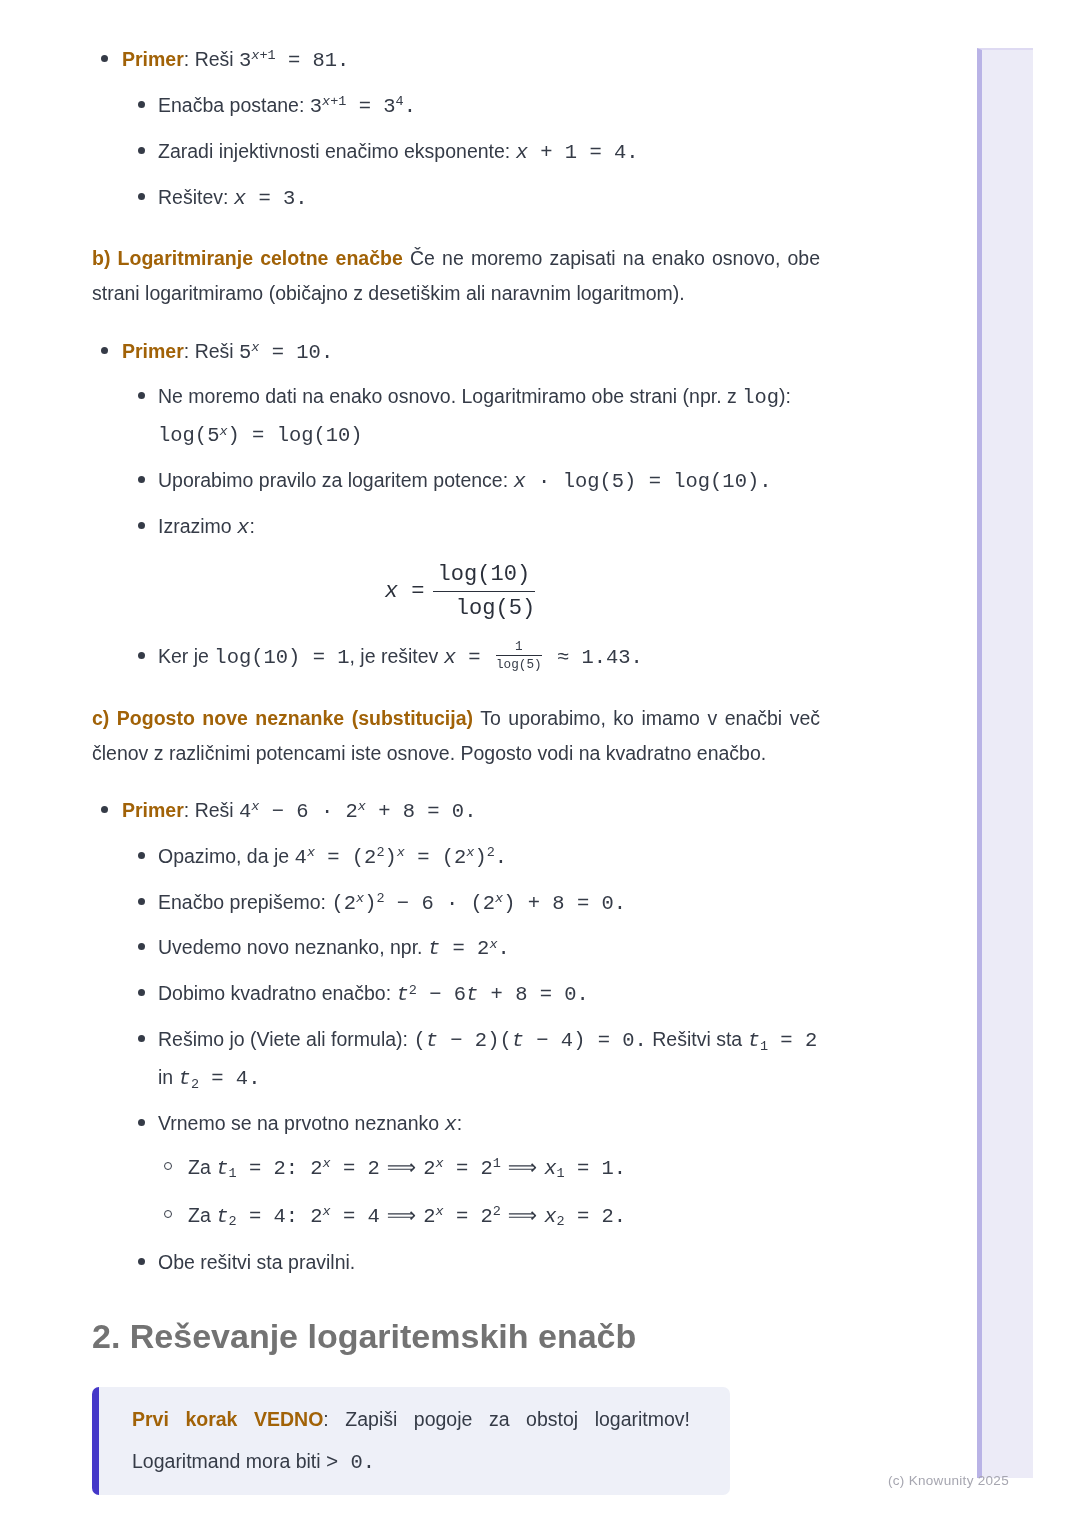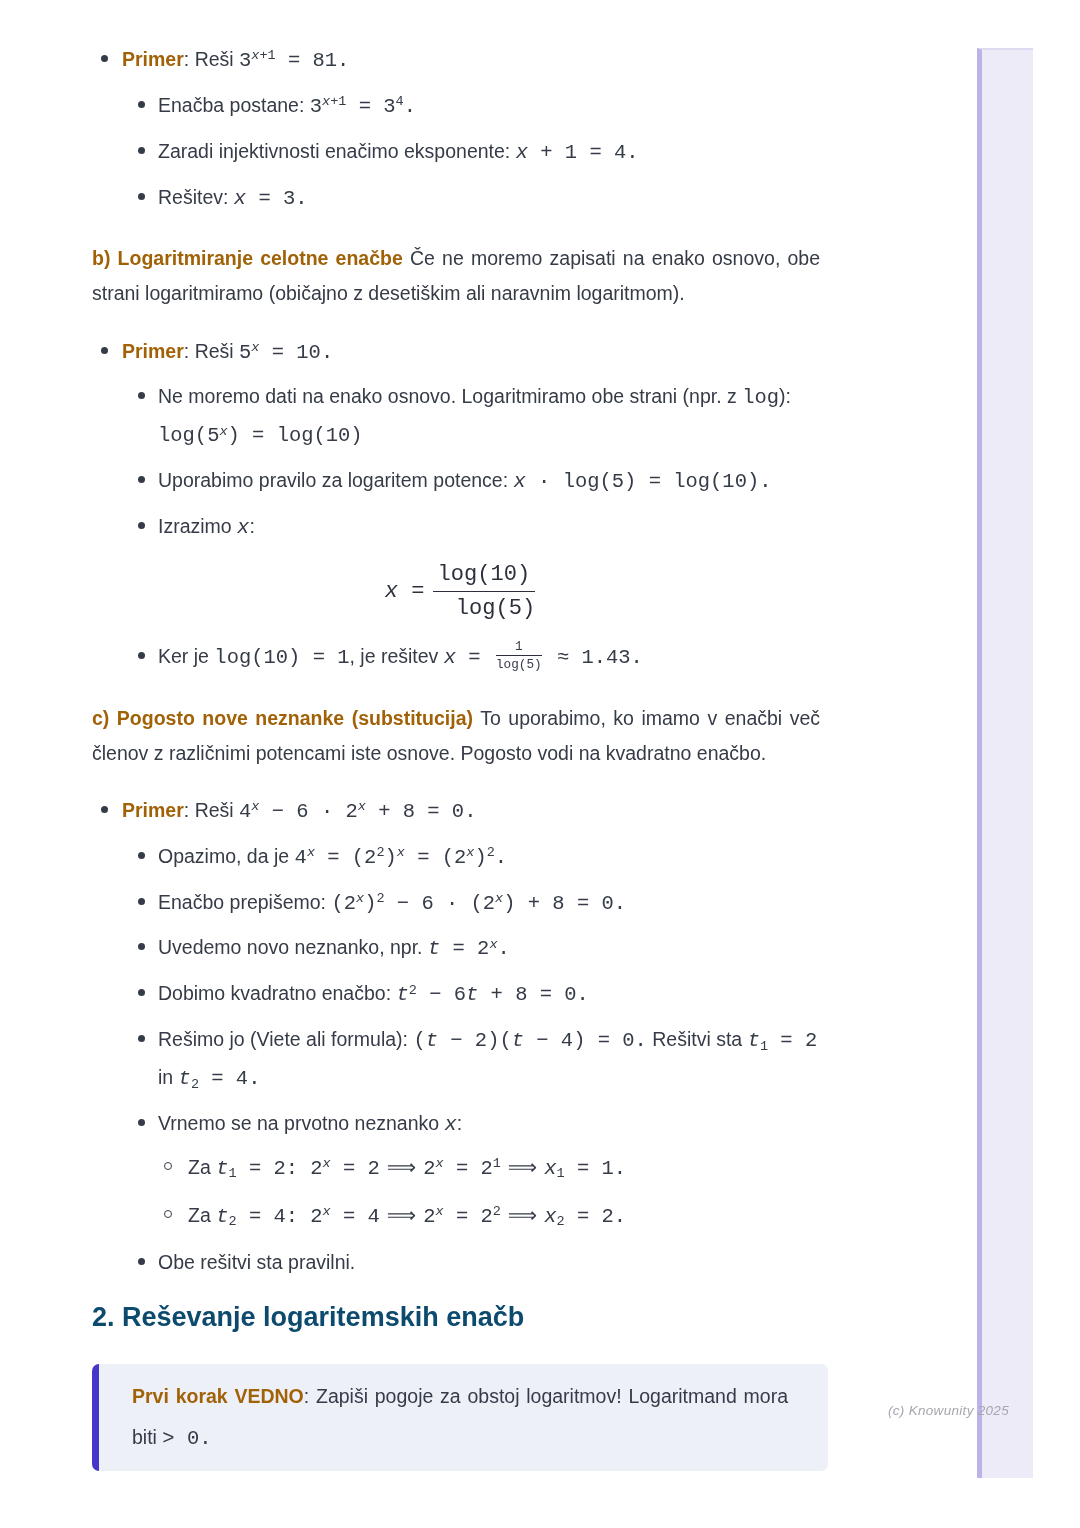--- a/index.html
+++ b/index.html
@@ -16,25 +16,24 @@
   .sidebar-bar {
     position: absolute; left: 977px; top: 48px;
     width: 56px; height: 1430px;
     background: #ecebf7;
     border-left: 5px solid #b9b3e6;
     border-top: 2px solid #dedaf2;
     z-index: 0;
   }
 
   .watermark {
-    position: absolute; left: 888px; top: 1403px;
+    position: absolute; left: 888px; top: 1473px;
     font-size: 13.5px; color: #a6a6b0; z-index: 2;
     letter-spacing: 0.3px;
     white-space: nowrap;
-    font-style: italic;
   }
 
   .content {
     position: absolute; left: 92px; top: 42px; width: 736px;
     font-size: 19.5px; line-height: 1.8; z-index: 1;
   }
 
   b { color: #a16207; font-weight: 700; }
 
   
@@ -72,31 +71,31 @@
   .dfrac { display: inline-block; vertical-align: middle; text-align: right; line-height: 1.25; }
   .dfrac .num { display: block; border-bottom: 1.4px solid #2b303b; padding: 0 5px 3px 5px; }
   .dfrac .den { display: block; padding-top: 3px; }
 
   
   .ifrac { display: inline-block; vertical-align: middle; text-align: center; font-size: 0.62em; line-height: 1.2; margin: 0 3px; position: relative; top: -2px; }
   .ifrac .inum { display: block; border-bottom: 1px solid #2b303b; padding: 0 3px 1px 3px; }
   .ifrac .iden { display: block; padding-top: 1px; }
 
   h2.heading {
-    margin: 20px 0 28px 0;
-    font-size: 27px; line-height: 1.3; font-weight: 700;
-    color: #0c4a6e;
+    margin: 34px 0 28px 0;
+    font-size: 34px; line-height: 1.3; font-weight: 700;
+    color: #737373;
   }
 
   .callout {
     background: #eef0f8;
     border-left: 7px solid #4538c8;
     border-radius: 7px;
     padding: 12px 40px 10px 33px;
-    width: 736px;
+    width: 638px;
   }
   .callout p { margin: 0; text-align: justify; line-height: 2.15; }
 </style>
 </head>
 <body>
 
 <div class="page">
 
   <div class="sidebar-bar"></div>
 

